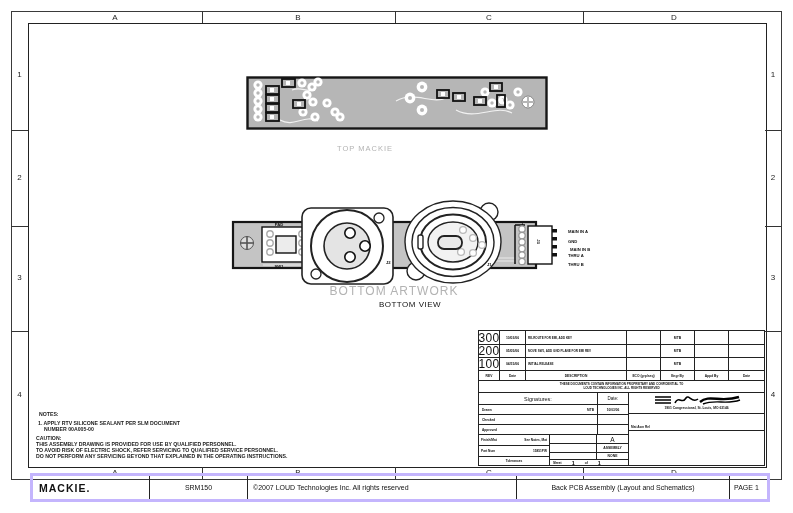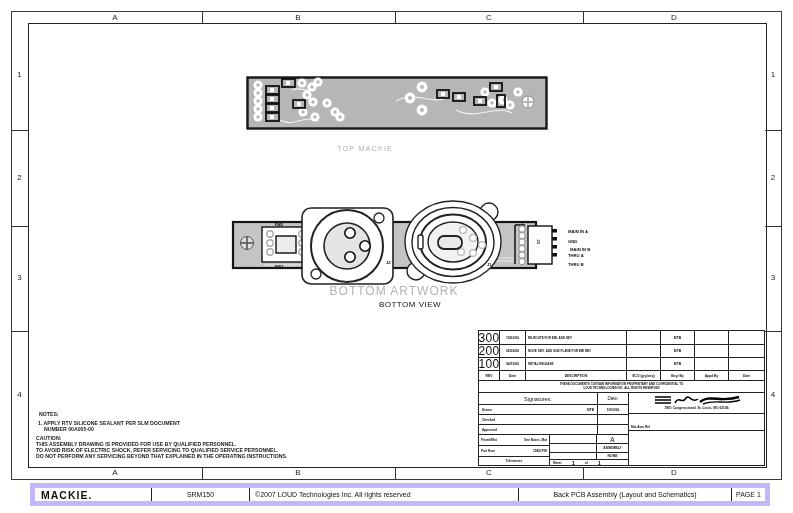--- a/index.html
+++ b/index.html
@@ -35,21 +35,21 @@
   .prop{grid-column:1/-1;border:none;display:flex;flex-direction:column;align-items:center;
         justify-content:center;font-size:3px;font-weight:bold;line-height:1.2;}
   
   #sigwrap{left:478px;top:392px;width:287px;height:74px;border:1px solid #222;box-sizing:border-box;}
   .cell{position:absolute;box-sizing:border-box;overflow:hidden;}
   .brd{border-right:1px solid #222;border-bottom:1px solid #222;}
   .brd-b{border-bottom:1px solid #222;}
   .brd-r{border-right:1px solid #222;}
   .tl{font-size:3.2px;font-weight:bold;}
   
-  #footer{left:30px;top:483px;width:740px;height:23px;border:5px solid #c4b5fd;box-sizing:border-box;
+  #footer{left:30px;top:473px;width:740px;height:29px;border:3px solid #c4b5fd;box-sizing:border-box;
           display:flex;align-items:stretch;font-size:7px;}
   .fcell{border-right:1px solid #222;display:flex;align-items:center;overflow:hidden;}
   .fcell:last-child{border-right:none;}
 </style>
 </head>
 <body>
 
 <div id="sheet">
 
   <div class="abs outer-frame"></div>

